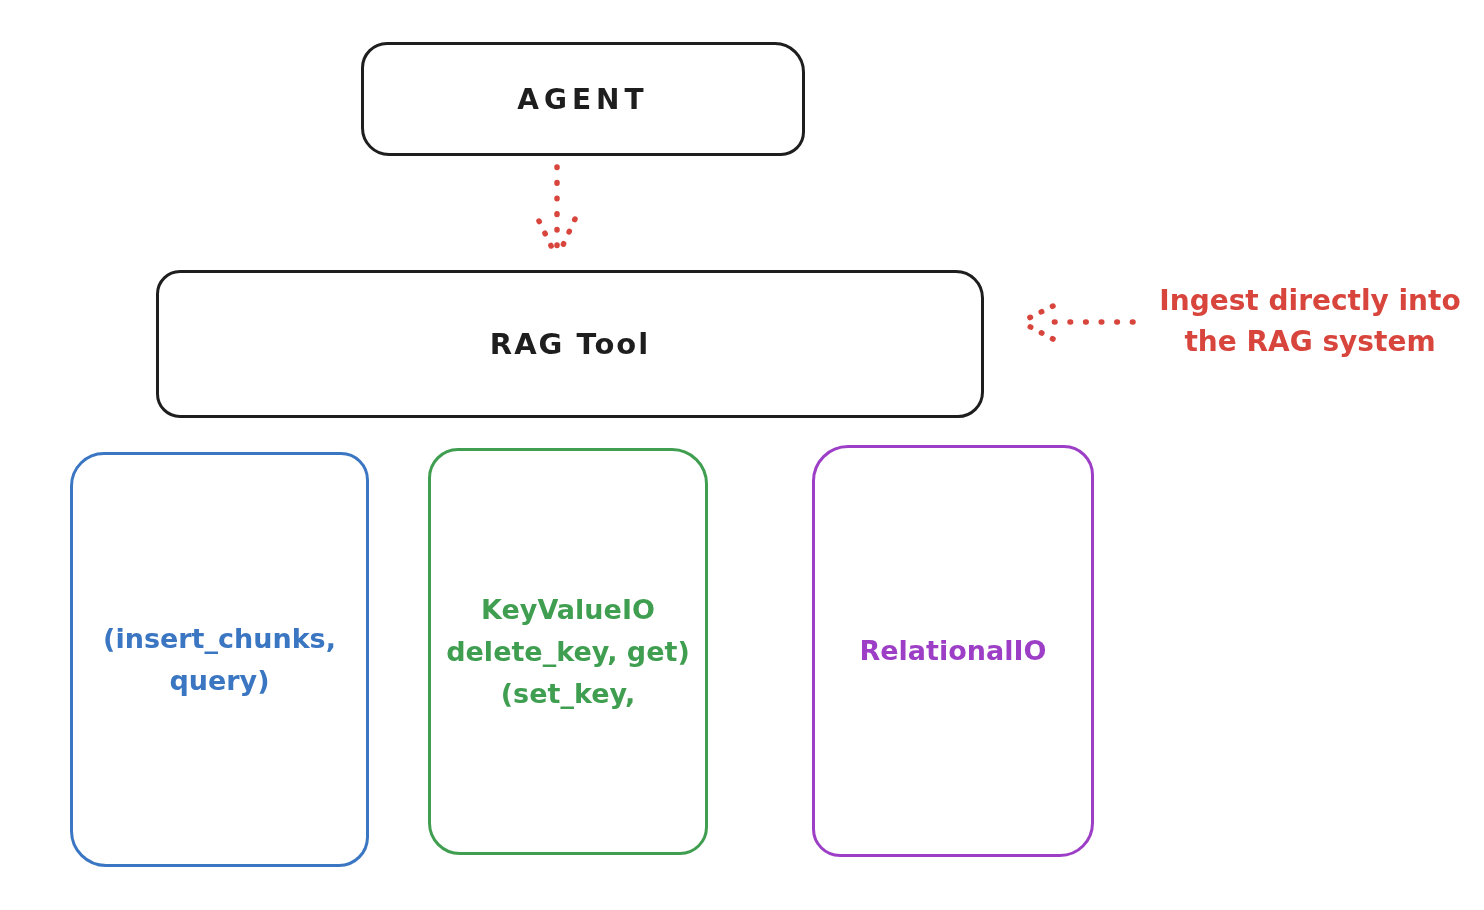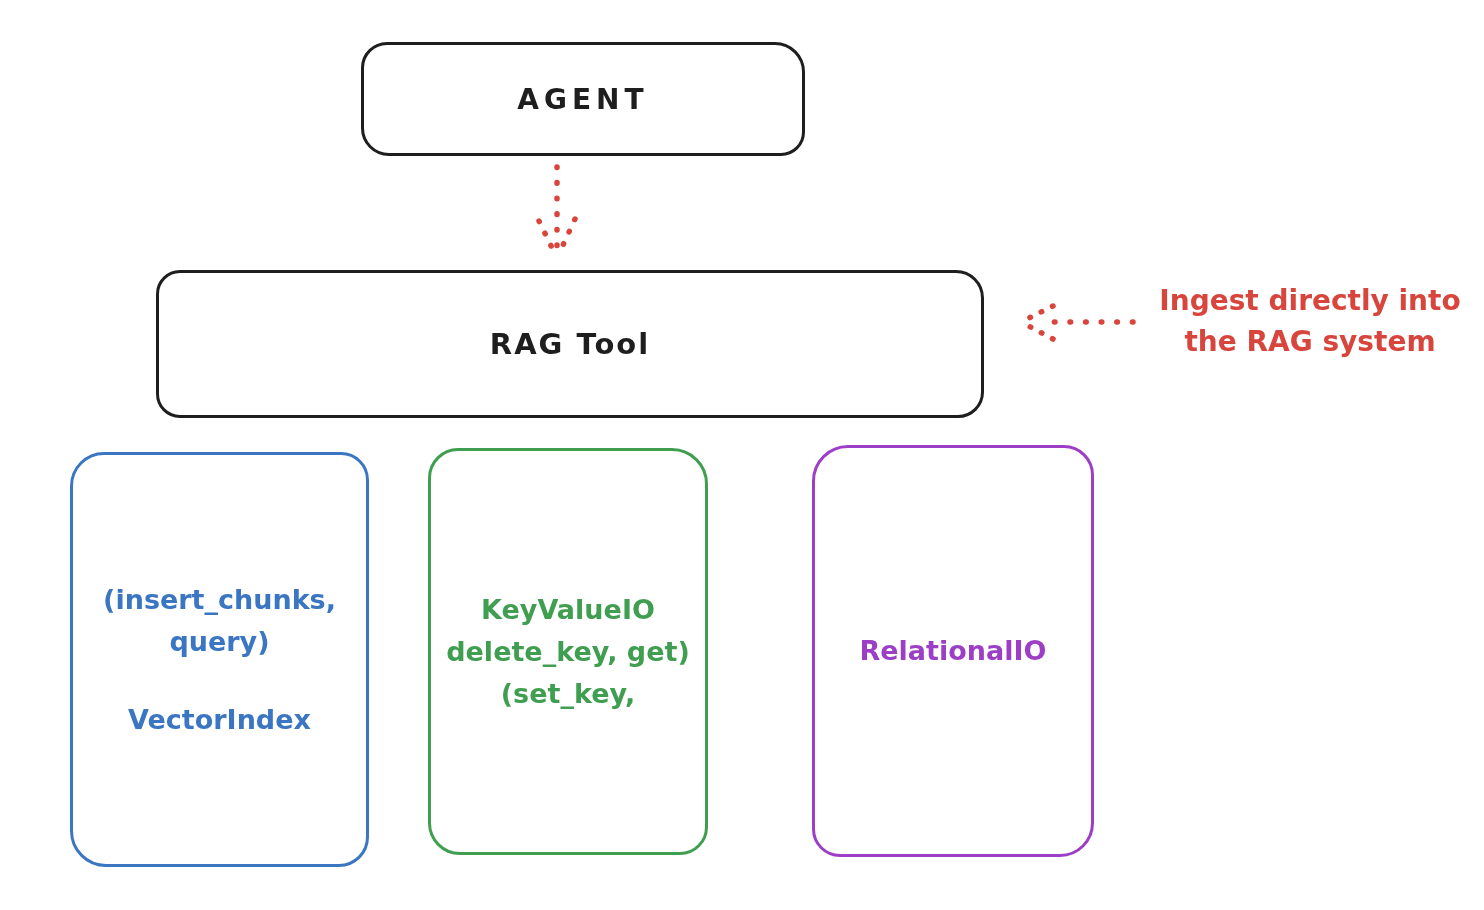--- a/index.html
+++ b/index.html
@@ -102,21 +102,20 @@
     <span>RAG Tool</span>
   </div>
 
   <div class="annotation">Ingest directly into
 the RAG system</div>
 
   <div class="node io-box io-blue">
     <div>
       <div>(insert_chunks,</div>
       <div>query)</div>
-      <div class="idx-label">VectorIndex</div>
     </div>
   </div>
 
   <div class="node io-box io-green">
     <div>
       <div>KeyValueIO</div>
       <div>delete_key, get)</div>
       <div>(set_key,</div>
     </div>
   </div>

